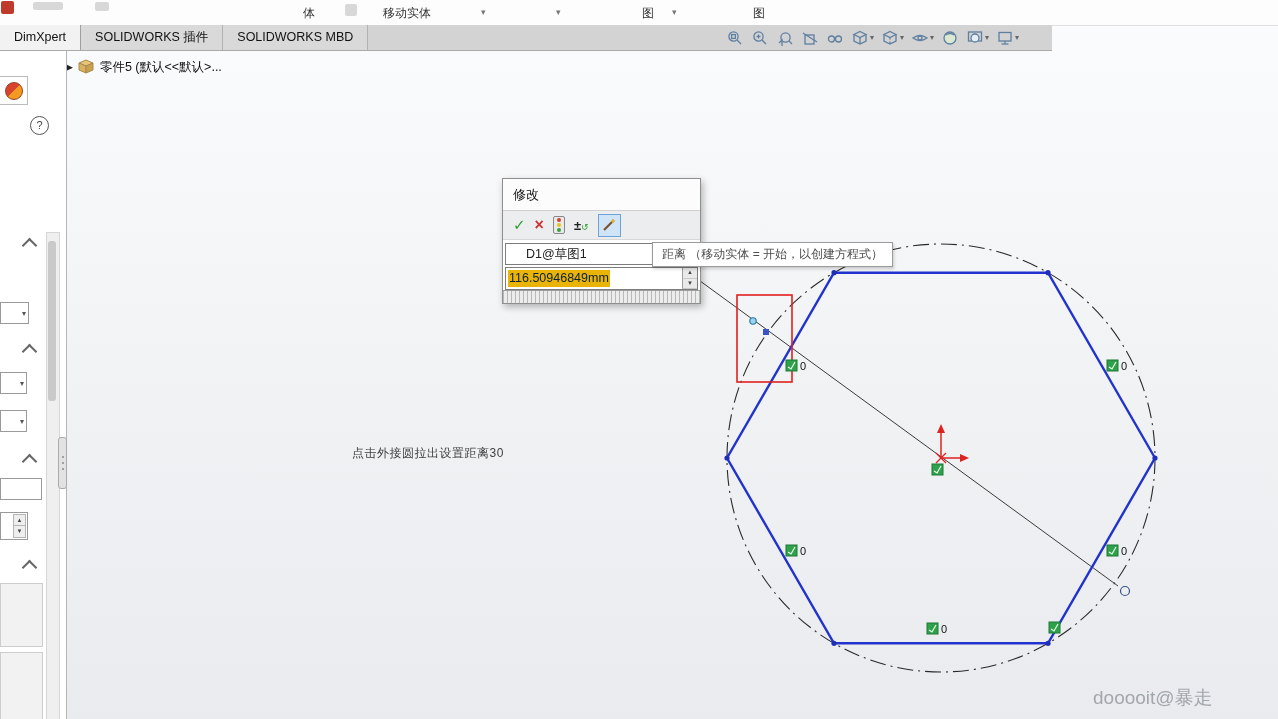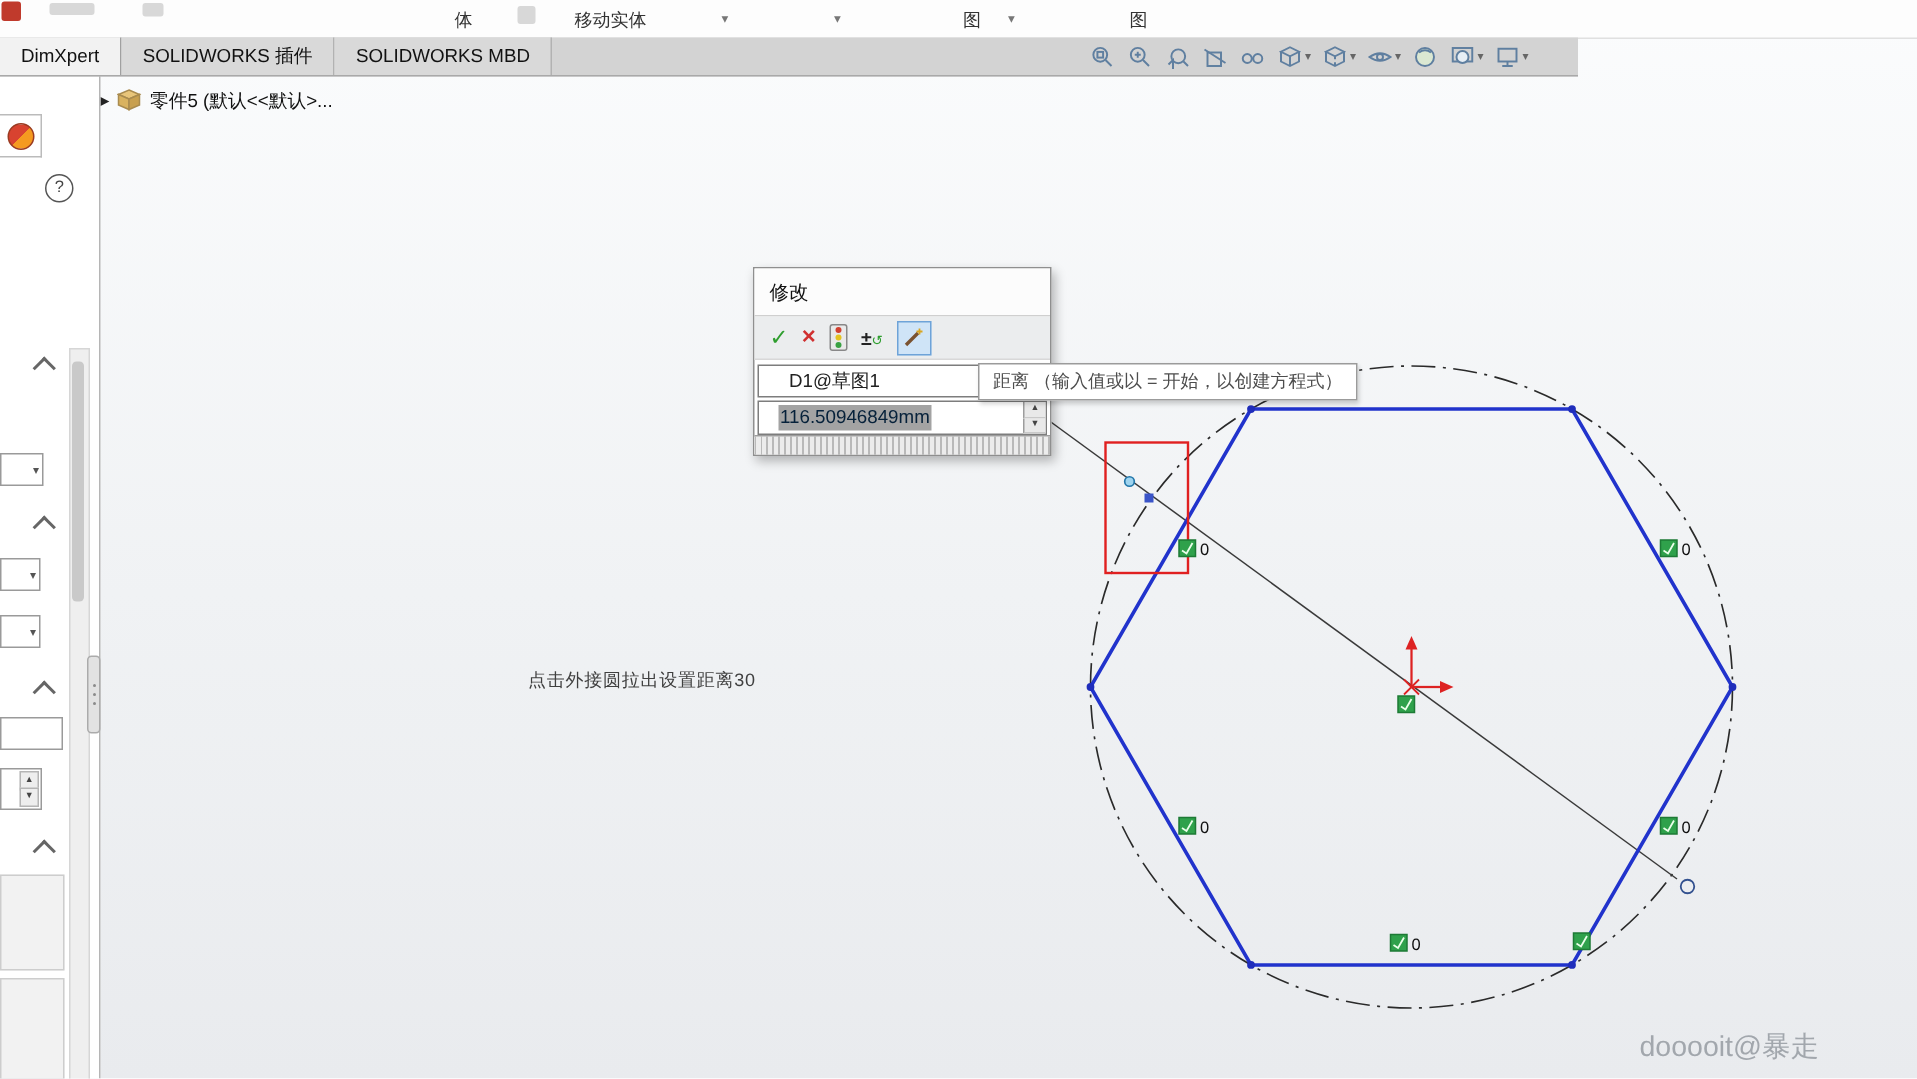--- a/index.html
+++ b/index.html
@@ -99,21 +99,21 @@
   .traffic i{width:4px;height:4px;border-radius:50%;}
   .t-r{background:#d24030;} .t-y{background:#e4c320;} .t-g{background:#3aa143;}
   .pm{font-size:13px;font-weight:bold;color:#222;}
   .pm small{font-size:9px;color:#2e9e2e;font-weight:normal;}
   .wand-btn{width:21px;height:21px;background:#cfe4f7;border:1px solid #6ea3d8;
     display:flex;align-items:center;justify-content:center;}
   #modify .namefield{margin:3px 2px 0 2px;height:20px;line-height:20px;border:1px solid #7d7d7d;
     padding-left:20px;font-size:12.5px;background:#fff;}
   #modify .valrow{margin:2px 2px 0 2px;height:21px;border:1px solid #7d7d7d;background:#fff;
     display:flex;align-items:stretch;}
-  #modify .valsel{align-self:center;margin-left:13px;background:#a3a3a3;color:#06213a;
+  #modify .valsel{align-self:center;margin-left:2px;background:#eab308;color:#06213a;
     font-size:12.5px;line-height:17px;padding:0 1px;}
   .spincol{margin-left:auto;width:15px;display:flex;flex-direction:column;}
   .spincol .sb{flex:1;border-left:1px solid #9d9d9d;border-bottom:1px solid #c9c9c9;background:#e9e9e9;
     font-size:6px;line-height:9px;text-align:center;color:#444;}
   #modify .wheel{height:12px;border-top:1px solid #9d9d9d;
     background:repeating-linear-gradient(90deg,#b9b9b9 0 1px,#ececec 1px 4px);}
 
   
   #dim-tooltip{
     left:652px;top:242px;z-index:12;background:#fff;border:1px solid #9b9b9b;
@@ -375,13 +375,13 @@
   <div class="valrow">
     <span class="valsel">116.50946849mm</span>
     <span class="spincol">
       <span class="sb">▲</span>
       <span class="sb">▼</span>
     </span>
   </div>
   <div class="wheel"></div>
 </div>
 
-<div class="abs" id="dim-tooltip">距离 （输入值或以 = 开始，以创建方程式）</div>
+<div class="abs" id="dim-tooltip">距离 （移动实体 = 开始，以创建方程式）</div>
 
 </body></html>

